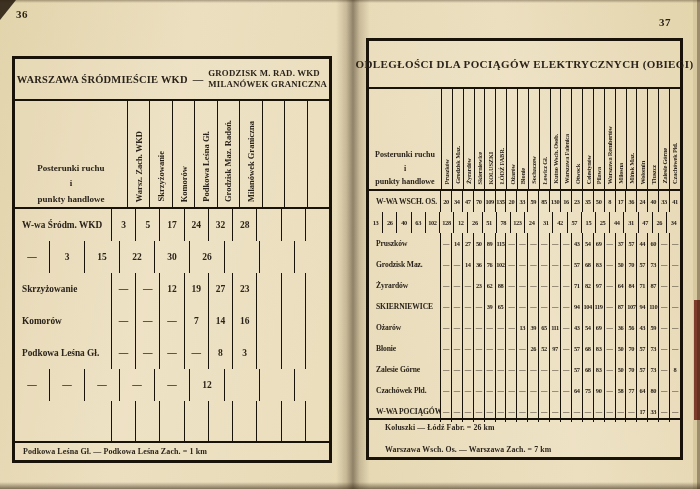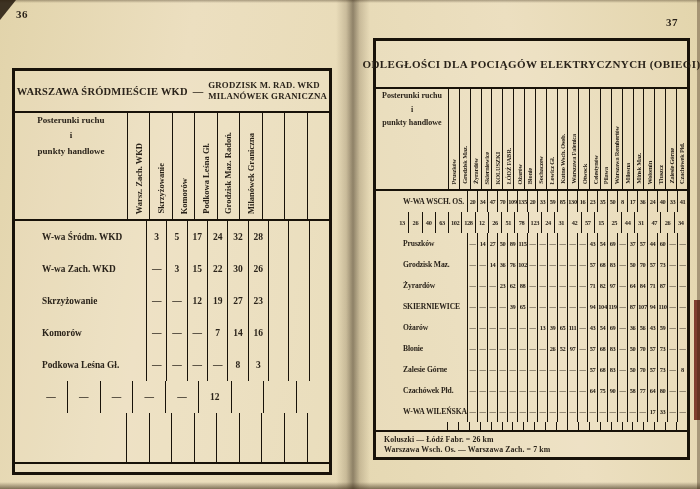--- a/index.html
+++ b/index.html
@@ -4,84 +4,84 @@
 <style>
   html,body{margin:0;padding:0;}
   body{
     width:700px;height:489px;position:relative;overflow:hidden;
     background:#d8c9a0;
     font-family:"Liberation Serif","DejaVu Serif",serif;
     color:#2a231a;
   }
   .page{position:absolute;top:0;height:489px;width:350px;}
   .page-left{left:0;background:linear-gradient(100deg,#e2d4ab,#ecdfc0 45%,#e7dab5);}
-  .page-right{left:350px;background:linear-gradient(80deg,#e5d8b2,#ecdfc0 55%,#e3d5ac);}
+  .page-right{left:343px;background:linear-gradient(80deg,#e5d8b2,#ecdfc0 55%,#e3d5ac);}
   .gutter{position:absolute;left:336px;top:0;width:34px;height:489px;z-index:5;pointer-events:none;
     background:linear-gradient(90deg,rgba(60,42,20,0) 0%,rgba(60,42,20,.18) 30%,rgba(35,22,8,.45) 50%,rgba(60,42,20,.18) 70%,rgba(60,42,20,0) 100%);}
   .corner-artifact{position:absolute;left:0;top:0;width:16px;height:20px;background:#3d3222;
     clip-path:polygon(0 0,100% 0,0 100%);z-index:6;}
   .bottom-shadow{position:absolute;left:0;bottom:0;width:700px;height:7px;z-index:6;
     background:linear-gradient(0deg,rgba(43,28,10,.55),rgba(43,28,10,0));}
   .top-shadow{position:absolute;left:0;top:0;width:700px;height:3px;z-index:6;
     background:linear-gradient(180deg,rgba(43,28,10,.35),rgba(43,28,10,0));}
   .right-sliver{position:absolute;right:0;top:300px;width:6px;height:120px;background:#6e2317;opacity:.85;z-index:6;}
   .right-edge{position:absolute;right:0;top:0;width:3px;height:489px;background:rgba(50,30,12,.35);z-index:6;}
 
   .page-number{position:absolute;font-weight:bold;font-size:11px;letter-spacing:.5px;}
   .pn-left{left:16px;top:8px;}
   .pn-right{right:22px;top:16px;}
 
   .dist-box{position:absolute;border:3px solid #181209;display:flex;flex-direction:column;
     box-sizing:border-box;background:rgba(255,250,235,.12);}
-  .page-left .dist-box{left:12px;top:68px;width:320px;height:407px;}
+  .page-left .dist-box{left:12px;top:56px;width:320px;height:407px;}
   .page-right .dist-box{left:23px;top:38px;width:317px;height:422px;}
 
   .box-title{flex:none;border-bottom:2px solid #181209;display:flex;align-items:center;justify-content:center;}
   .page-left .box-title{height:40px;gap:5px;}
   .page-right .box-title{height:46px;}
   .title-main{font-weight:bold;font-size:10.5px;white-space:nowrap;letter-spacing:.2px;}
   .title-dash{font-weight:bold;font-size:10.5px;}
   .title-stack{display:flex;flex-direction:column;line-height:1.25;}
   .title-stack span{font-weight:bold;font-size:8.8px;white-space:nowrap;letter-spacing:.2px;}
   .title-single{font-weight:bold;font-size:11px;letter-spacing:.4px;white-space:nowrap;}
 
   .ttable{flex:1;display:flex;flex-direction:column;min-height:0;}
   .trow{display:flex;flex-direction:row;align-items:stretch;flex:none;}
   .thead{border-bottom:2px solid #181209;}
   .ltable .thead{height:106px;}
   .rtable .thead{height:100px;}
   .tcorner{flex:none;border-right:1px solid #181209;display:flex;flex-direction:column;
-    justify-content:flex-start;align-items:center;font-weight:bold;line-height:1.7;text-align:center;}
+    justify-content:flex-end;align-items:center;font-weight:bold;line-height:1.7;text-align:center;}
   .ltable .tcorner{width:112px;font-size:9px;}
   .rtable .tcorner{width:72px;font-size:8px;}
   .tcolhead{flex:1;border-right:1px solid #181209;display:flex;align-items:flex-end;
     justify-content:center;padding-bottom:5px;overflow:hidden;box-sizing:border-box;min-width:0;}
   .trow > :last-child{border-right:none;}
   .vtext{writing-mode:vertical-rl;transform:rotate(180deg);font-weight:bold;white-space:nowrap;}
   .ltable .vtext{font-size:8.5px;}
   .rtable .vtext{font-size:6.4px;letter-spacing:-0.2px;}
 
-  .tbody-row{flex:none;padding-left:20px;}
+  .tbody-row{flex:none;}
   .ltable .tbody-row{height:32px;}
   .rtable .tbody-row{height:21px;}
   .tfill{flex:1;min-height:0;}
   .tlabel{flex:none;border-right:1px solid #181209;display:flex;align-items:center;
     padding-left:7px;box-sizing:border-box;white-space:nowrap;overflow:hidden;}
-  .ltable .tlabel{width:112px;font-size:9.3px;font-weight:600;}
+  .ltable .tlabel{width:97px;font-size:9.3px;font-weight:600;}
   .rtable .tlabel{width:72px;font-size:7.6px;font-weight:600;letter-spacing:-0.1px;}
   .tlabel.strong{font-weight:bold;}
   .tcell{flex:1;border-right:1px solid #181209;display:flex;align-items:center;justify-content:center;
     box-sizing:border-box;font-weight:bold;min-width:0;overflow:visible;white-space:nowrap;}
   .ltable .tcell{font-size:9.5px;}
   .rtable .tcell{font-size:6.4px;letter-spacing:-0.4px;}
 
   .box-notes{flex:none;border-top:2px solid #181209;display:flex;flex-direction:column;
     justify-content:center;padding:4px 8px;gap:3px;}
   .box-notes .note{font-size:8px;font-weight:bold;white-space:nowrap;letter-spacing:.1px;}
-  .page-right .box-notes{padding:3px 8px;gap:1px;justify-content:center;}
+  .page-right .box-notes{padding:3px 16px;gap:13px;justify-content:center;}
   .page-right .box-notes .note{font-size:7.8px;}
 </style>
 </head>
 <body>
 
 <div class="page page-left">
   <div class="page-number pn-left">36</div>
   <div class="dist-box">
     <div class="box-title">
       <span class="title-main">WARSZAWA ŚRÓDMIEŚCIE WKD</span>
@@ -132,21 +132,20 @@
           <div class="tcell">5</div>
           <div class="tcell">17</div>
           <div class="tcell">24</div>
           <div class="tcell">32</div>
           <div class="tcell">28</div>
           <div class="tcell"></div>
           <div class="tcell"></div>
           <div class="tcell"></div>
         </div>
         <div class="trow tbody-row">
-          <div class="tlabel">W-wa Zach. WKD</div>
           <div class="tcell">—</div>
           <div class="tcell">3</div>
           <div class="tcell">15</div>
           <div class="tcell">22</div>
           <div class="tcell">30</div>
           <div class="tcell">26</div>
           <div class="tcell"></div>
           <div class="tcell"></div>
           <div class="tcell"></div>
         </div>
@@ -204,20 +203,21 @@
           <div class="tcell"></div>
           <div class="tcell"></div>
           <div class="tcell"></div>
           <div class="tcell"></div>
           <div class="tcell"></div>
           <div class="tcell"></div>
           <div class="tcell"></div>
         </div>
       </div>
     <div class="box-notes">
+      <div class="note">Podkowa Leśna Gł. — Podkowa Leśna Zach. = 1 km</div>
     </div>
   </div>
 </div>
 
 <div class="page page-right">
   <div class="page-number pn-right">37</div>
   <div class="dist-box">
     <div class="box-title">
       <span class="title-single">ODLEGŁOŚCI DLA POCIĄGÓW ELEKTRYCZNYCH (OBIEGI)</span>
     </div>
@@ -538,21 +538,21 @@
           <div class="tcell">90</div>
           <div class="tcell">—</div>
           <div class="tcell">58</div>
           <div class="tcell">77</div>
           <div class="tcell">64</div>
           <div class="tcell">80</div>
           <div class="tcell">—</div>
           <div class="tcell">—</div>
         </div>
         <div class="trow tbody-row">
-          <div class="tlabel strong">W-WA WILEŃSKA</div>
+          <div class="tlabel strong">W-WA POCIĄGÓW</div>
           <div class="tcell">—</div>
           <div class="tcell">—</div>
           <div class="tcell">—</div>
           <div class="tcell">—</div>
           <div class="tcell">—</div>
           <div class="tcell">—</div>
           <div class="tcell">—</div>
           <div class="tcell">—</div>
           <div class="tcell">—</div>
           <div class="tcell">—</div>

